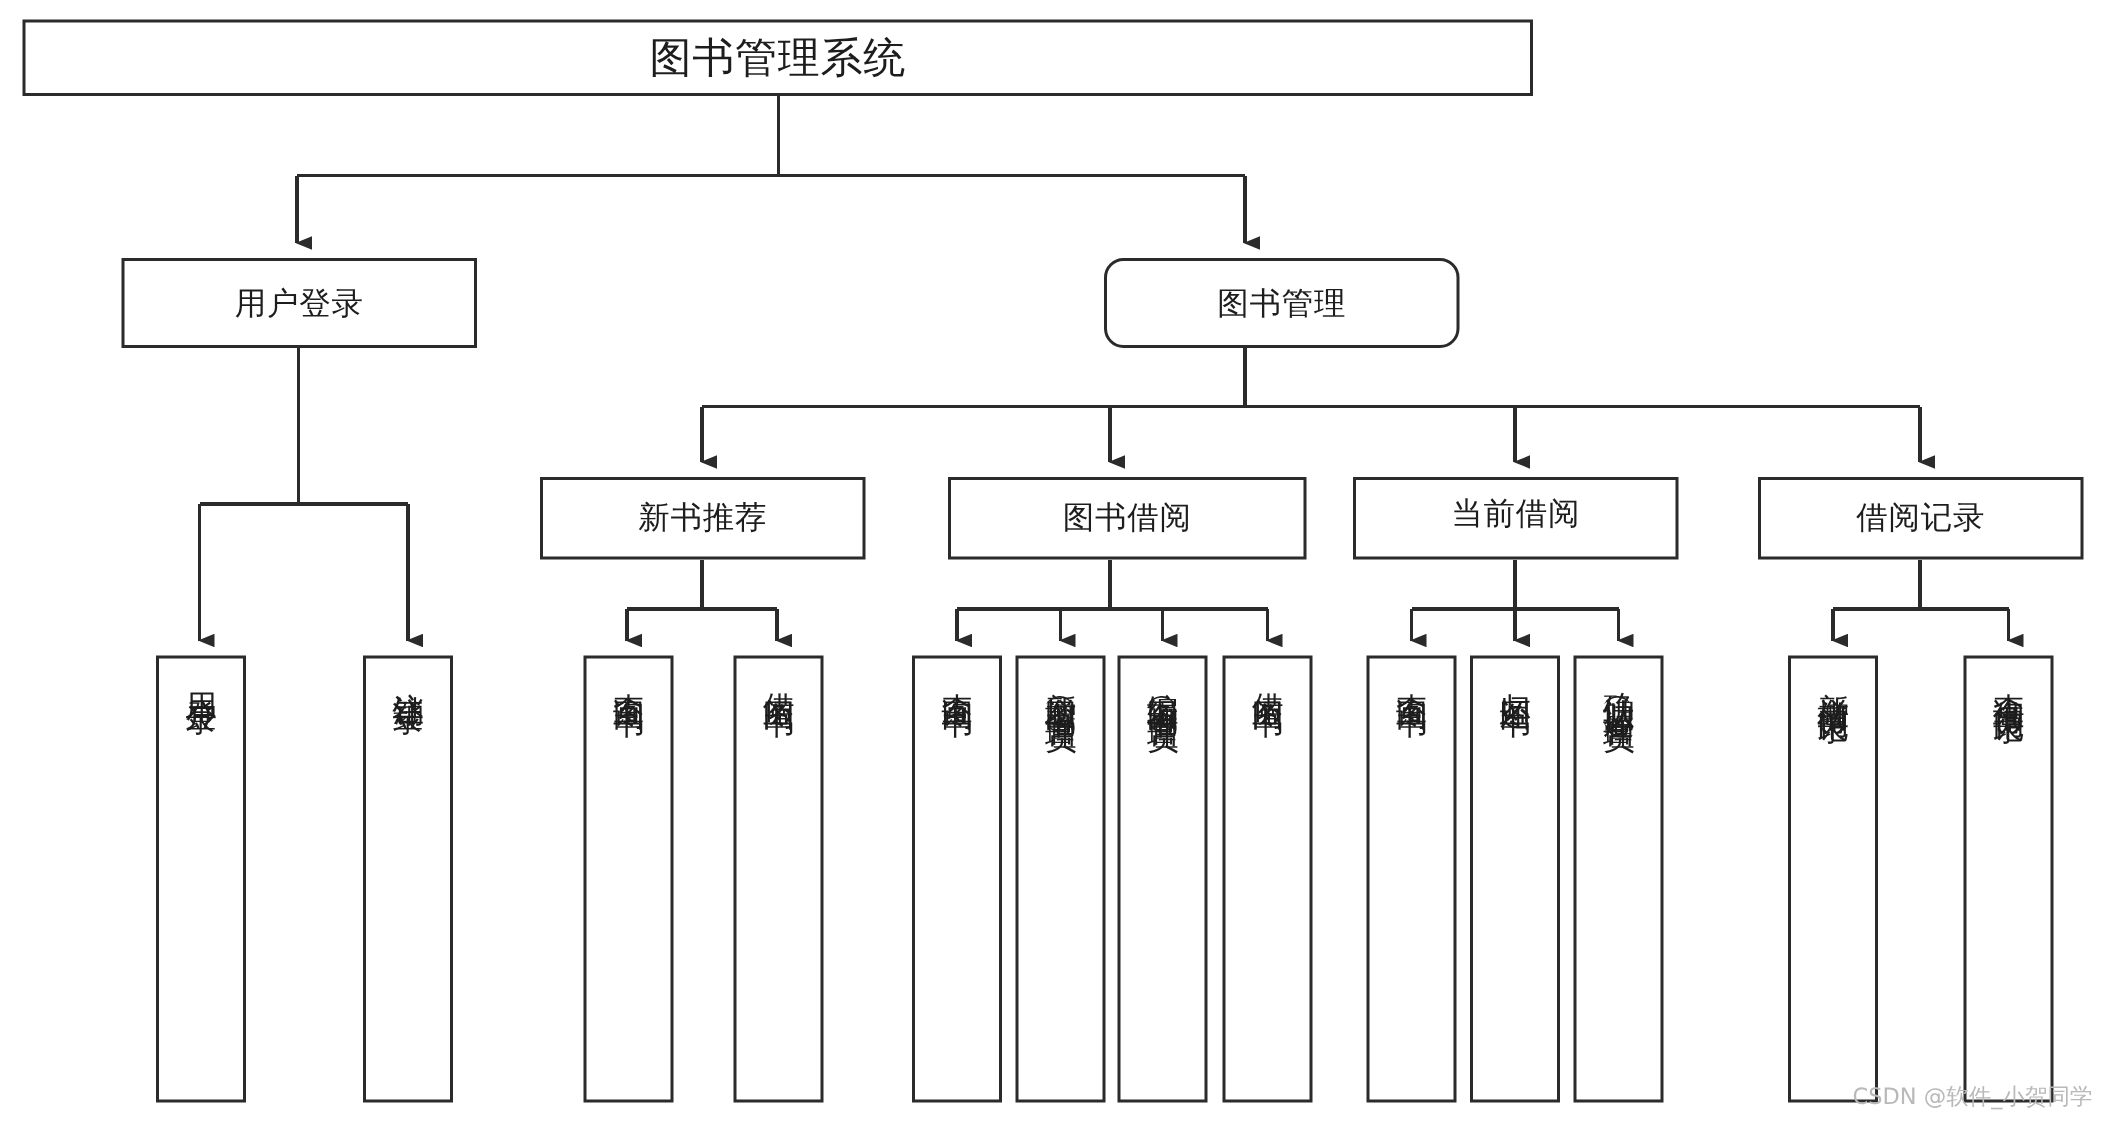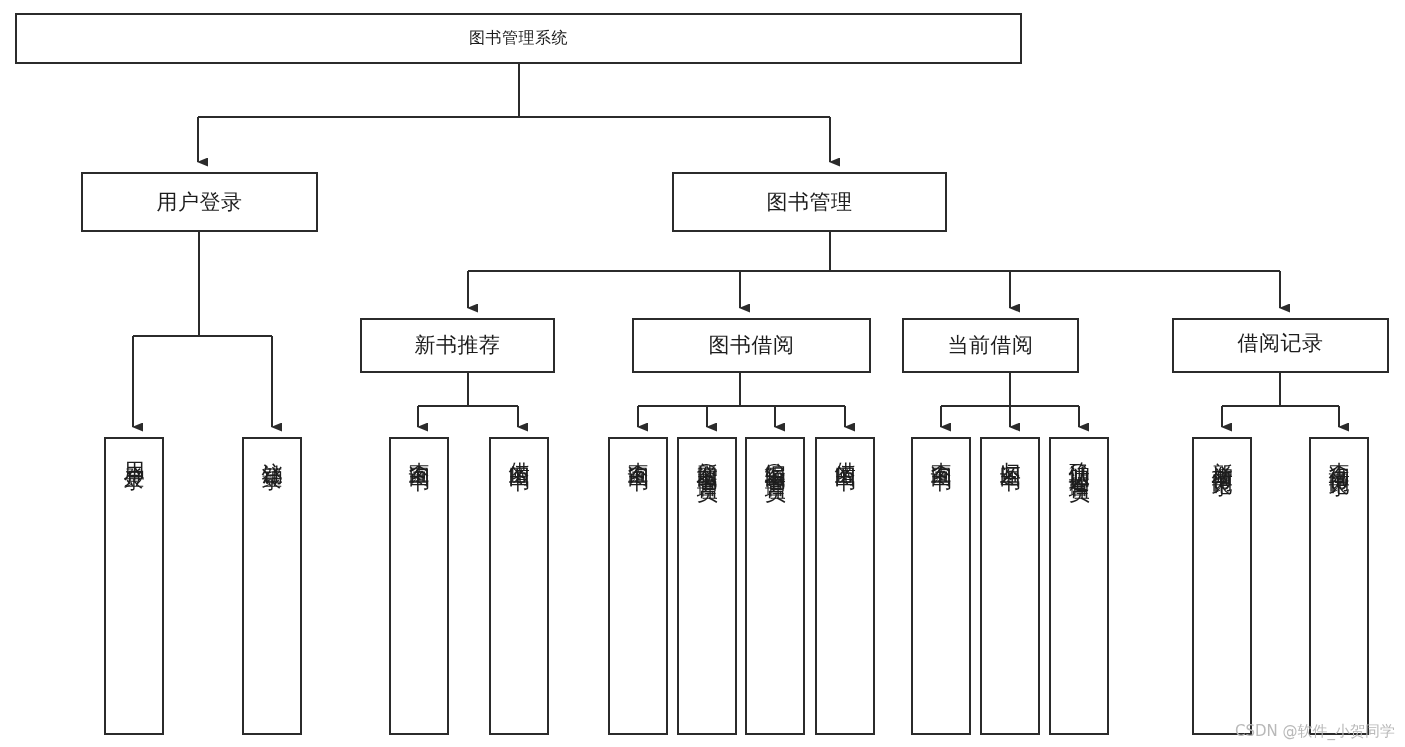--- a/index.html
+++ b/index.html
@@ -52,21 +52,21 @@
   }
   .node.vertical .node-label {
     writing-mode: vertical-rl;
     text-orientation: upright;
     font-size: 21px;
     line-height: 1.06;
     letter-spacing: 3px;
     margin: 0 auto;
   }
   #root-node .node-label {
-    font-size: 16px;
+    font-size: 28px;
   }
   #watermark {
     position: absolute;
     right: 10px;
     bottom: 6px;
     font-size: 15px;
     color: #b9b9b9;
     white-space: nowrap;
     pointer-events: none;
   }
@@ -128,37 +128,37 @@
   </svg>
 
   <div class="node horizontal" id="root-node" style="left:15px; top:13px; width:1007px; height:51px;">
     <span class="node-label">图书管理系统</span>
   </div>
 
   <div class="node horizontal" style="left:81px; top:172px; width:237px; height:60px;">
     <span class="node-label">用户登录</span>
   </div>
 
-  <div class="node horizontal" style="left:672px; top:172px; width:275px; height:60px;">
+  <div class="node horizontal" style="left:736px; top:172px; width:237px; height:60px;border-radius:13px;">
     <span class="node-label">图书管理</span>
   </div>
 
-  <div class="node horizontal" style="left:360px; top:318px; width:195px; height:55px;justify-content:center;">
+  <div class="node horizontal" style="left:360px; top:318px; width:217px; height:55px;justify-content:center;">
     <span class="node-label">新书推荐</span>
   </div>
 
   <div class="node horizontal" style="left:632px; top:318px; width:239px; height:55px;">
     <span class="node-label">图书借阅</span>
   </div>
 
-  <div class="node horizontal" style="left:902px; top:318px; width:177px; height:55px;">
+  <div class="node horizontal" style="left:902px; top:318px; width:217px; height:55px;font-family:Liberation Mono, monospace;">
     <span class="node-label">当前借阅</span>
   </div>
 
-  <div class="node horizontal" style="left:1172px; top:318px; width:217px; height:55px;font-family:Liberation Mono, monospace;">
+  <div class="node horizontal" style="left:1172px; top:318px; width:217px; height:55px;">
     <span class="node-label">借阅记录</span>
   </div>
 
   <div class="node vertical" style="left:104px; top:437px; width:60px; height:298px;">
     <span class="node-label">用户登录</span>
   </div>
 
   <div class="node vertical" style="left:242px; top:437px; width:60px; height:298px;">
     <span class="node-label">注销登录</span>
   </div>

